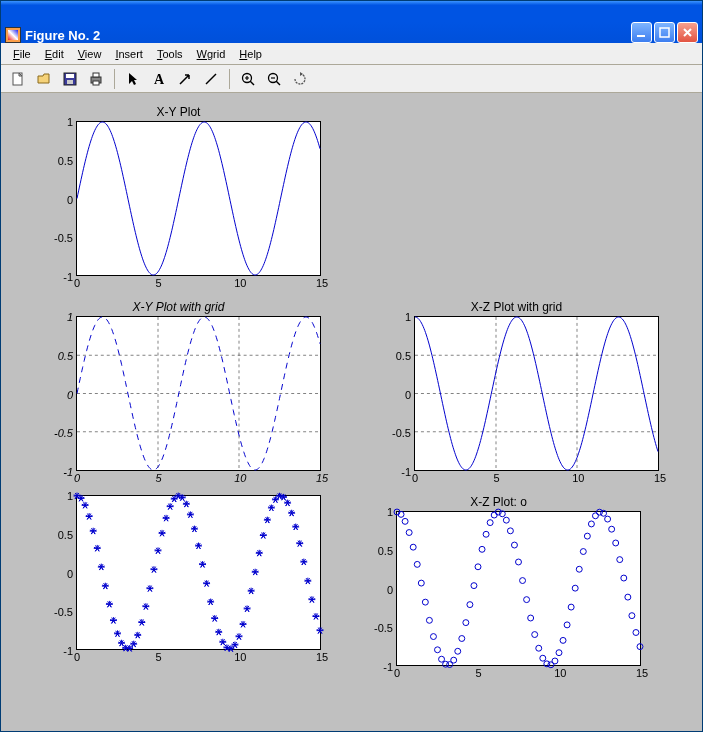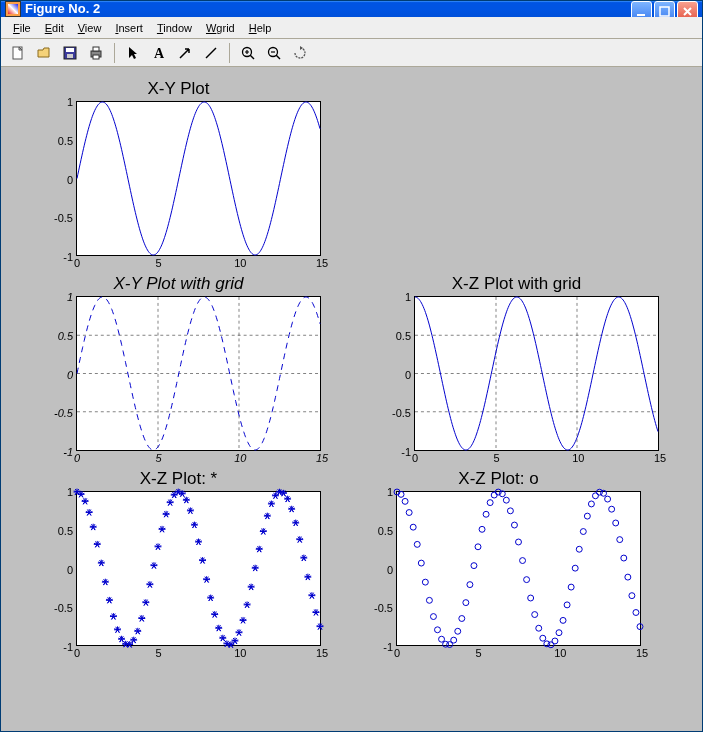--- a/index.html
+++ b/index.html
@@ -1,35 +1,35 @@
 <!DOCTYPE html>
 <html><head>
 <meta charset="utf-8">
 <style>
 * { box-sizing: border-box; margin: 0; padding: 0; }
 body { font-family: "Tahoma", "Arial", sans-serif; font-size: 11px; background: #3b6ea5; width: 703px; height: 732px; overflow: hidden; }
 .window { width: 703px; height: 732px; background: #fff; border: 1px solid #003c74; display: flex; flex-direction: column; }
-.titlebar { height: 16px; background: linear-gradient(to bottom, #3a93ff 0%, #0б54e3 10%, #0054e3 50%, #0050da 100%); background: linear-gradient(to bottom, #3a93ff 0%, #0054e3 10%, #0054e3 50%, #0050da 100%); display: flex; align-items: flex-start; padding: 0 4px; color: #fff; font-weight: bold; font-size: 13px; }
+.titlebar { height: 42px; background: linear-gradient(to bottom, #3a93ff 0%, #0б54e3 10%, #0054e3 50%, #0050da 100%); background: linear-gradient(to bottom, #3a93ff 0%, #0054e3 10%, #0054e3 50%, #0050da 100%); display: flex; align-items: flex-end; padding: 0 4px; color: #fff; font-weight: bold; font-size: 13px; }
 .titlebar-icon { width: 16px; height: 16px; background: #fa9e48; border: 1px solid #333; margin-right: 4px; position: relative; }
 .titlebar-icon::after { content: ""; position: absolute; left: 2px; top: 2px; width: 10px; height: 10px; background: linear-gradient(45deg,#e22,#fff,#22e); }
 .titlebar-title { flex: 1; }
 .winbtns { display: flex; gap: 2px; }
 .winbtn { width: 21px; height: 21px; border: 1px solid #fff; border-radius: 3px; display: flex; align-items: center; justify-content: center; cursor: pointer; }
 .winbtn.min, .winbtn.max { background: linear-gradient(to bottom, #7eb5ff, #3d7ef0); }
 .winbtn.close { background: linear-gradient(to bottom, #f8a18f, #e25442); }
 .winbtn svg { width: 13px; height: 13px; }
 .menubar { height: 22px; background: #efefef; border-bottom: 1px solid #aca899; display: flex; align-items: center; padding: 0 6px; gap: 2px; font-size: 11px; }
 .menuitem { padding: 2px 6px; cursor: pointer; }
 .menuitem u { text-decoration: underline; }
 .toolbar { height: 28px; background: #efefef; border-bottom: 1px solid #aca899; display: flex; align-items: center; padding: 0 6px; gap: 4px; }
 .tbtn { width: 22px; height: 22px; display: flex; align-items: center; justify-content: center; cursor: pointer; border: 1px solid transparent; }
 .tsep { width: 1px; height: 20px; background: #aca899; margin: 0 3px; }
 .content { flex: 1; background: #c0c0c0; position: relative; }
 .plot { position: absolute; }
-.plot-title { text-align: center; font-size: 17px; font-family: Arial; margin-bottom: 2px; }
+.plot-title { text-align: center; font-size: 12px; font-family: Arial; margin-bottom: 2px; }
 .axes { background: #fff; border: 1px solid #000; position: relative; }
 .ticklabel { position: absolute; font-size: 11px; font-family: Arial; }
 .ytick { right: 100%; margin-right: 4px; transform: translateY(-50%); text-align: right; width: 30px; }
 .xtick { top: 100%; margin-top: 2px; transform: translateX(-50%); text-align: center; }
 svg.plotsvg { position: absolute; left: 0; top: 0; width: 100%; height: 100%; overflow: visible; }
 .gridline { stroke: #000; stroke-width: 0.5; stroke-dasharray: 3,3; }
 </style>
 </head>
 <body>
 
@@ -54,21 +54,21 @@
           </svg>
         </div>
     </div>
   </div>
 
   <div class="menubar">
     <div class="menuitem"><u>F</u><span>ile</span></div>
     <div class="menuitem"><u>E</u><span>dit</span></div>
     <div class="menuitem"><u>V</u><span>iew</span></div>
     <div class="menuitem"><u>I</u><span>nsert</span></div>
-    <div class="menuitem"><u>T</u><span>indow</span></div>
+    <div class="menuitem"><u>T</u><span>ools</span></div>
     <div class="menuitem"><u>W</u><span>grid</span></div>
     <div class="menuitem"><u>H</u><span>elp</span></div>
   </div>
 
   <div class="toolbar">
     <div class="tbtn">
         <svg width="16" height="16">
           <rect x="3" y="2" width="9" height="12" fill="#fff" stroke="#555"></rect>
           <path d="M9 2 L12 5 L9 5 Z" fill="#ccc" stroke="#555"></path>
         </svg>
@@ -193,21 +193,20 @@
           <div class="ticklabel ytick" style="top: 77.5px;">0</div>
           <div class="ticklabel ytick" style="top: 38.75px;">0.5</div>
           <div class="ticklabel ytick" style="top: 0px;">1</div>
           <div class="ticklabel xtick" style="left: 0px;">0</div>
           <div class="ticklabel xtick" style="left: 81.6667px;">5</div>
           <div class="ticklabel xtick" style="left: 163.333px;">10</div>
           <div class="ticklabel xtick" style="left: 245px;">15</div>
         </div>
       </div>
       <div class="plot" style="left: 35px; top: 402px;">
-        <div class="plot-title">X-Z Plot: *</div>
     <div class="axes" style="width:245px;height:155px;margin-left:40px;">
       <svg class="plotsvg" viewBox="0 0 245 155" preserveAspectRatio="none">
             <path d="M0 0 L2.143131898507868e-16 -3.5 M0 0 L3.3286978070330373 -1.0815594803123159 M0 0 L2.057248383023656 2.831559480312316 M0 0 L-2.0572483830236554 2.831559480312316 M0 0 L-3.3286978070330377 -1.0815594803123154 M-3.5 0 L3.5 0 M-1.7500000000000004 -3.031088913245535 L1.7500000000000004 3.031088913245535 M1.7499999999999991 -3.0310889132455356 L-1.7499999999999991 3.0310889132455356 " stroke="#0000cc" stroke-width="1"></path>
             <path d="M4.083333333333333 2.409287317425054 L4.083333333333333 -1.0907126825749458 M4.083333333333333 2.409287317425054 L7.41203114036637 1.3277278371127383 M4.083333333333333 2.409287317425054 L6.140581716356989 5.240846797737371 M4.083333333333333 2.409287317425054 L2.0260849503096776 5.240846797737371 M4.083333333333333 2.409287317425054 L0.7546355263002953 1.3277278371127388 M0.583333333333333 2.409287317425054 L7.583333333333333 2.409287317425054 M2.3333333333333326 -0.621801595820481 L5.833333333333334 5.440376230670589 M5.833333333333332 -0.6218015958204814 L2.333333333333334 5.44037623067059 " stroke="#0000cc" stroke-width="1"></path>
             <path d="M8.166666666666666 9.487351453496103 L8.166666666666666 5.987351453496103 M8.166666666666666 9.487351453496103 L11.495364473699704 8.405791973183787 M8.166666666666666 9.487351453496103 L10.223915049690323 12.31891093380842 M8.166666666666666 9.487351453496103 L6.109418283643011 12.31891093380842 M8.166666666666666 9.487351453496103 L4.837968859633628 8.405791973183788 M4.666666666666666 9.487351453496103 L11.666666666666666 9.487351453496103 M6.416666666666666 6.4562625402505684 L9.916666666666666 12.518440366741638 M9.916666666666664 6.456262540250568 L6.416666666666667 12.51844036674164 " stroke="#0000cc" stroke-width="1"></path>
             <path d="M12.25 20.794112662278877 L12.25 17.294112662278877 M12.25 20.794112662278877 L15.578697807033038 19.712553181966562 M12.25 20.794112662278877 L14.307248383023655 23.625672142591192 M12.25 20.794112662278877 L10.192751616976345 23.625672142591192 M12.25 20.794112662278877 L8.921302192966962 19.712553181966562 M8.75 20.794112662278877 L15.75 20.794112662278877 M10.5 17.76302374903334 L14 23.825201575524414 M14 17.76302374903334 L10.5 23.825201575524414 " stroke="#0000cc" stroke-width="1"></path>
             <path d="M16.333333333333332 35.626571295219165 L16.333333333333332 32.126571295219165 M16.333333333333332 35.626571295219165 L19.66203114036637 34.54501181490685 M16.333333333333332 35.626571295219165 L18.390581716356987 38.45813077553148 M16.333333333333332 35.626571295219165 L14.276084950309677 38.45813077553148 M16.333333333333332 35.626571295219165 L13.004635526300294 34.54501181490685 M12.833333333333332 35.626571295219165 L19.833333333333332 35.626571295219165 M14.583333333333332 32.59548238197363 L18.083333333333332 38.6576602084647 M18.083333333333332 32.59548238197363 L14.583333333333332 38.6576602084647 " stroke="#0000cc" stroke-width="1"></path>
             <path d="M20.416666666666664 53.06251691436668 L20.416666666666664 49.56251691436668 M20.416666666666664 53.06251691436668 L23.745364473699702 51.98095743405437 M20.416666666666664 53.06251691436668 L22.47391504969032 55.894076394679 M20.416666666666664 53.06251691436668 L18.35941828364301 55.894076394679 M20.416666666666664 53.06251691436668 L17.087968859633627 51.98095743405437 M16.916666666666664 53.06251691436668 L23.916666666666664 53.06251691436668 M18.666666666666664 50.03142800112115 L22.166666666666664 56.093605827612215 M22.166666666666664 50.03142800112115 L18.666666666666664 56.093605827612215 " stroke="#0000cc" stroke-width="1"></path>
             <path d="M24.5 72.01786687075304 L24.5 68.51786687075304 M24.5 72.01786687075304 L27.828697807033038 70.93630739044072 M24.5 72.01786687075304 L26.557248383023655 74.84942635106536 M24.5 72.01786687075304 L22.442751616976345 74.84942635106536 M24.5 72.01786687075304 L21.171302192966962 70.93630739044072 M21 72.01786687075304 L28 72.01786687075304 M22.75 68.9867779575075 L26.25 75.04895578399858 M26.25 68.9867779575075 L22.75 75.04895578399858 " stroke="#0000cc" stroke-width="1"></path>
             <path d="M28.583333333333332 91.31406931283564 L28.583333333333332 87.81406931283564 M28.583333333333332 91.31406931283564 L31.91203114036637 90.23250983252332 M28.583333333333332 91.31406931283564 L30.640581716356987 94.14562879314796 M28.583333333333332 91.31406931283564 L26.526084950309677 94.14562879314796 M28.583333333333332 91.31406931283564 L25.254635526300294 90.23250983252332 M25.083333333333332 91.31406931283564 L32.08333333333333 91.31406931283564 M26.833333333333332 88.2829803995901 L30.333333333333332 94.34515822608118 M30.333333333333332 88.2829803995901 L26.833333333333332 94.34515822608118 " stroke="#0000cc" stroke-width="1"></path>

